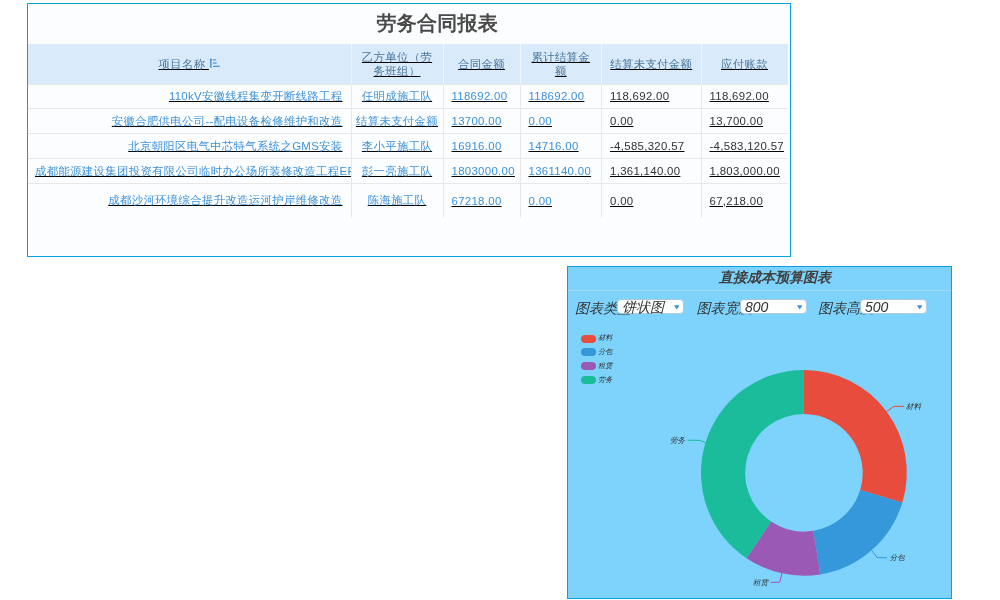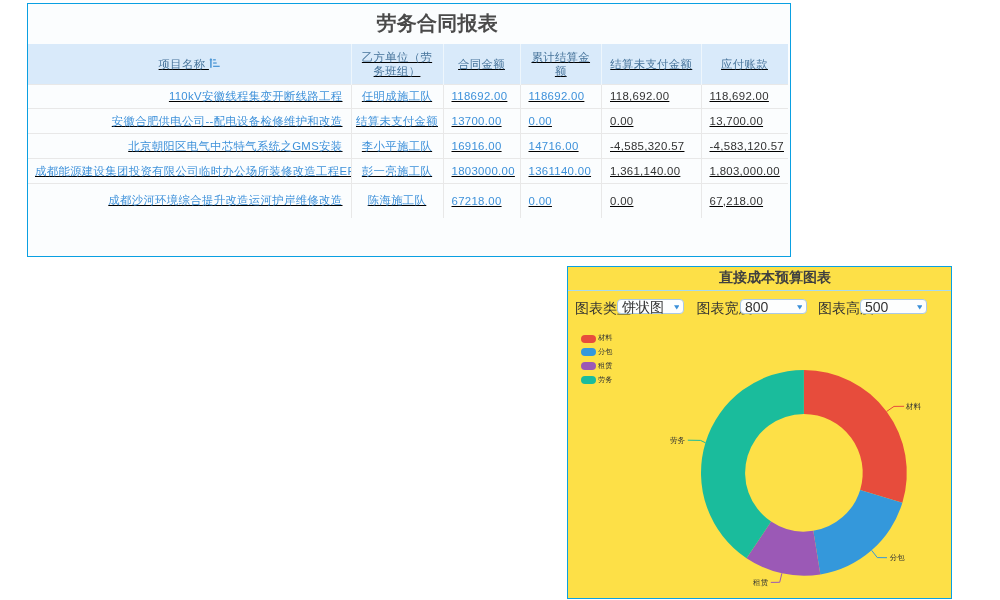--- a/index.html
+++ b/index.html
@@ -11,21 +11,21 @@
 th { background:#d9eafa; color:#47749b; font-weight:normal; font-size:11.4px; letter-spacing:0.32px; height:40px; text-align:center; border-left:1px solid #eef6fc; line-height:14px; }
 th:first-child { border-left:none; }
 td { font-size:11.4px; letter-spacing:0.32px; height:24.9px; border-top:1px solid #e8e8e8; border-left:1px solid #e8e8e8; padding:0 8px; white-space:nowrap; overflow:hidden; }
 tr:last-child td { height:34px; }
 td:last-child { padding-right:4.5px; }
 td:first-child { border-left:none; padding-left:7px; }
 td.b { color:#3e91da;text-align:right; }
 td.k { color:#333; }
 td.r { text-align:left; }
 td.c { text-align:center; padding:3px 2px; }
-#chartBox { position:absolute; left:567px; top:266px; width:385px; height:333px; border:1.5px solid #0aa0e2; background:#fde047; }
+#chartBox { position:absolute; left:567px; top:266px; width:385px; height:333px; border:1.5px solid #0aa0e2; background:#7dd3fc;font-style:italic; }
 #chartTitle { position:absolute; left:0; top:0; width:100%; height:24px; border-bottom:1px solid #a5daf0; }
 #chartTitle span { position:absolute; left:151px; top:1.5px; font-size:14px; font-weight:bold; color:#404040; }
 .ctlLabel { position:absolute; font-size:14px; color:#333; top:36px; line-height:10px; }
 .sel { position:absolute; top:31.5px; width:67px; height:15.5px; border:1px solid #abc9e5; border-radius:4px; background:#fdfefe; font-size:14px; color:#333; line-height:14.5px; padding-left:4px; }
 .sel svg { position:absolute; right:4px; top:5.5px; }
 #legend { position:absolute; left:12.5px; top:67px; }
 .li { height:13.9px; position:relative; }
 .li .sw { position:absolute; left:0; top:0.5px; width:15px; height:8px; border-radius:4px; }
 .li .tx { position:absolute; left:17.5px; top:-1px; font-size:7.2px; color:#333; white-space:nowrap; }
 #pie { position:absolute; left:-8.5px; top:62.5px; }

